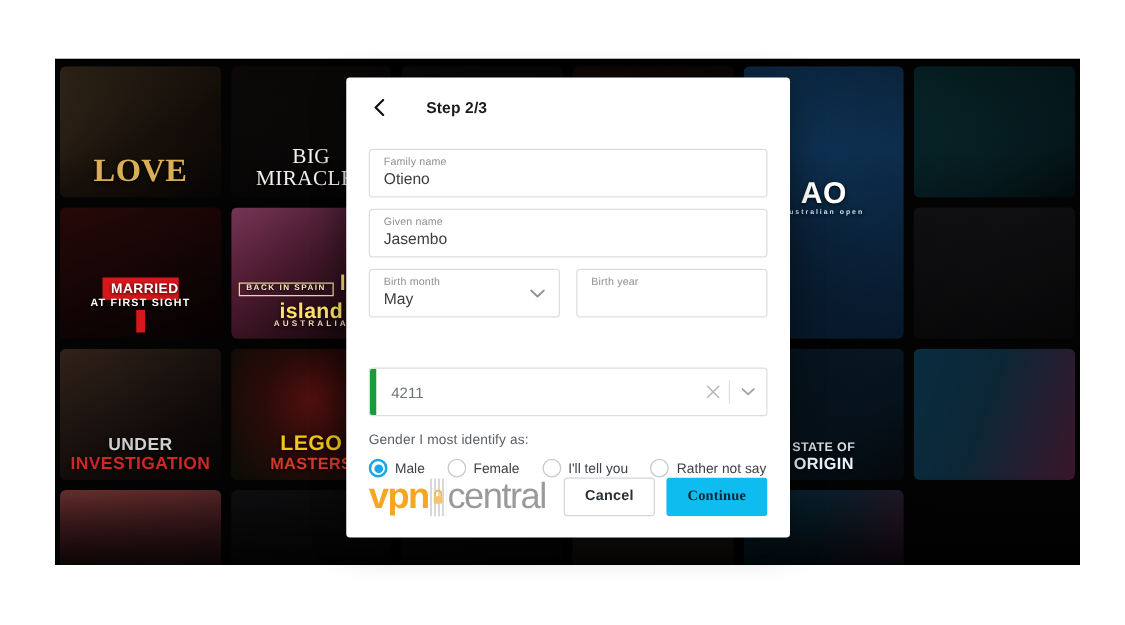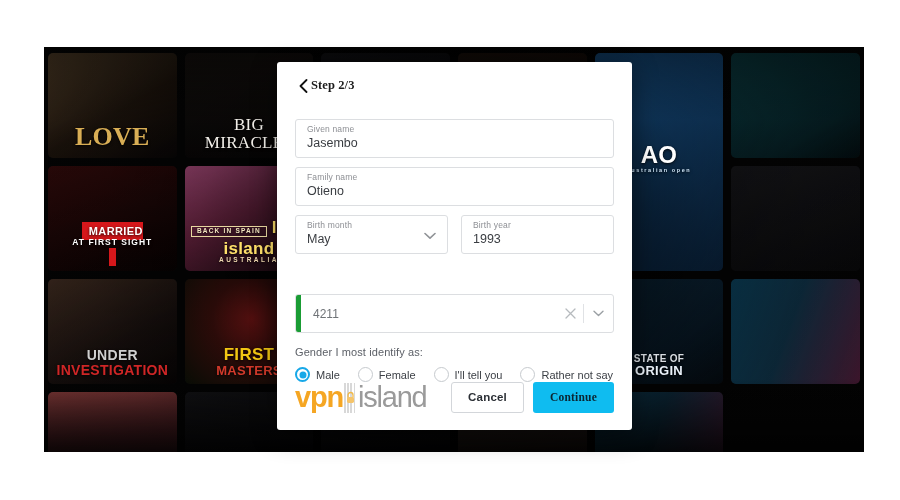--- a/index.html
+++ b/index.html
@@ -138,23 +138,23 @@
     background: #ffffff;
     border-radius: 3px;
     box-shadow: 0 6px 26px rgba(0,0,0,.45);
     z-index: 10;
     display: flex;
     flex-direction: column;
   }
 
   .modal-head {
     display: flex;
-    gap: 0;
+    align-items: center;
+    gap: 30px;
     padding: 16px 20px 0 18px;
-    font-family: Liberation Serif, serif;
   }
 
   .back-btn {
     width: 16px; height: 16px;
     display: flex; align-items: center; justify-content: center;
     cursor: pointer; background: none; border: none;
   }
   .back-btn svg { display: block; }
 
   .step-label {
@@ -437,21 +437,21 @@
         <div class="tile-art art-under"></div>
         <div class="tile-title txt-under">
           <span>UNDER</span>
           <span>INVESTIGATION</span>
         </div>
       </div>
 
       <div class="tile">
         <div class="tile-art art-lego"></div>
         <div class="tile-title txt-lego">
-          <span>FIRST</span>
+          <span>LEGO</span>
           <span>MASTERS</span>
         </div>
       </div>
 
       <div class="tile">
         <div class="tile-art art-dark"></div>
       </div>
 
       <div class="tile">
         <div class="tile-art art-liuk"></div>
@@ -510,42 +510,41 @@
       <div class="step-label">Step 2/3</div>
     </div>
 
     <div class="progress-track">
       <div class="progress-fill" id="progress-fill" style="width: 66%;"></div>
     </div>
 
     <div class="modal-body">
 
       <div class="field">
+        <span class="field-label">Family name</span>
+        <span class="field-value">Otieno</span>
+      </div>
+
+      <div class="field">
         <span class="field-label">Given name</span>
         <span class="field-value">Jasembo</span>
-      </div>
-
-      <div class="field">
-        <span class="field-label">Family name</span>
-        <span class="field-value">Otieno</span>
       </div>
 
       <div class="row2">
         <div class="field">
           <span class="field-label">Birth month</span>
           <span class="field-value">May</span>
           <span class="chev-down">
             <svg width="12" height="8" viewBox="0 0 12 8" fill="none">
               <path d="M1 1.5L6 6.2l5-4.7" stroke="#8f9296" stroke-width="1.6" stroke-linecap="round" stroke-linejoin="round"></path>
             </svg>
           </span>
         </div>
         <div class="field">
           <span class="field-label">Birth year</span>
-          <span class="field-value">1993</span>
         </div>
       </div>
 
       <div class="field-postcode">
         <span class="green-bar"></span>
         <span class="postcode-value">4211</span>
         <span class="pc-clear">
           <svg width="11" height="11" viewBox="0 0 11 11" fill="none">
             <path d="M1 1l9 9M10 1l-9 9" stroke="#b6babe" stroke-width="1.3" stroke-linecap="round"></path>
           </svg>
@@ -583,21 +582,21 @@
 
     <div class="modal-foot">
       <div class="brand">
         <span class="brand-vpn">vpn</span>
         <span class="brand-sep">
           <svg width="9" height="13" viewBox="0 0 9 13" fill="none">
             <path d="M2 6V4a2.5 2.5 0 015 0v2" stroke="#f0b847" stroke-width="1.3" stroke-linecap="round"></path>
             <rect x="1" y="6" width="7" height="6" rx="1.4" fill="#f5c46a"></rect>
           </svg>
         </span>
-        <span class="brand-central">island</span>
+        <span class="brand-central">central</span>
       </div>
 
       <div class="btn-group">
         <button class="btn btn-cancel">Cancel</button>
         <button class="btn btn-continue">Continue</button>
       </div>
     </div>
 
   </div>
 

